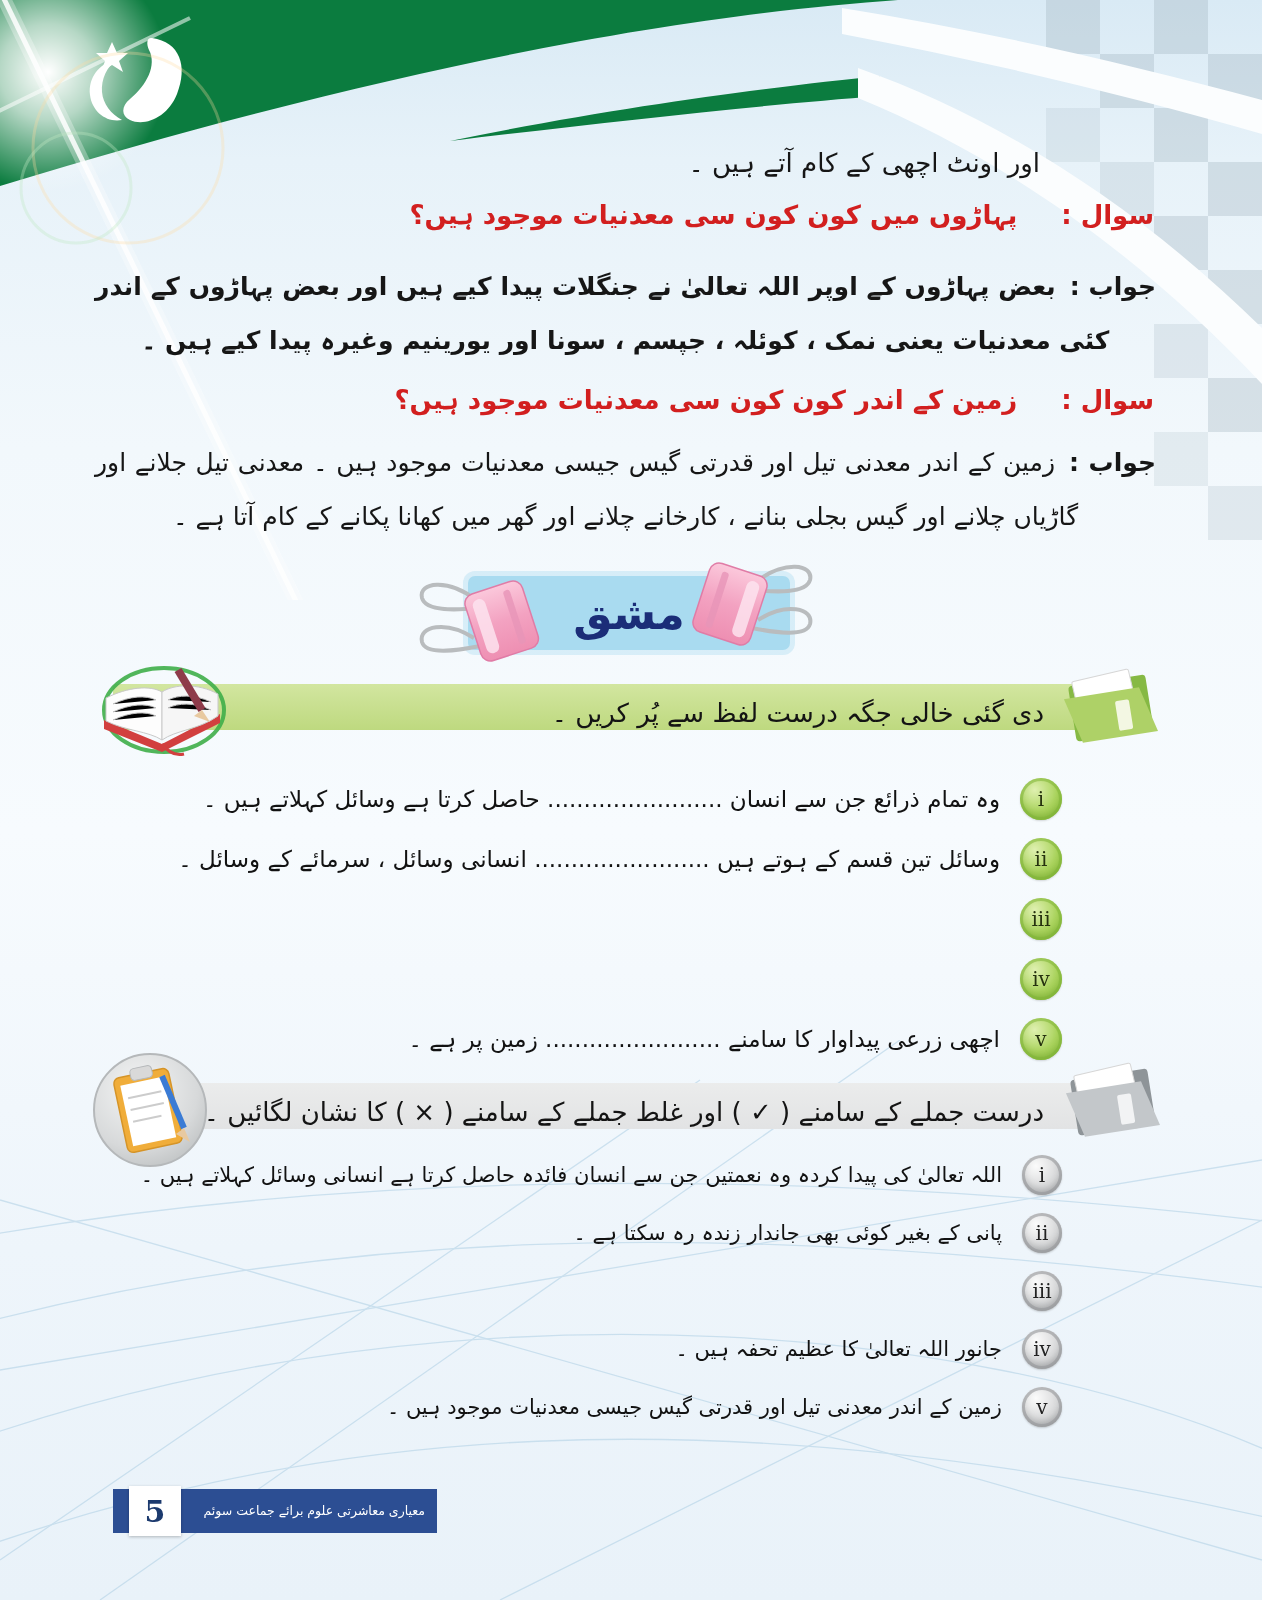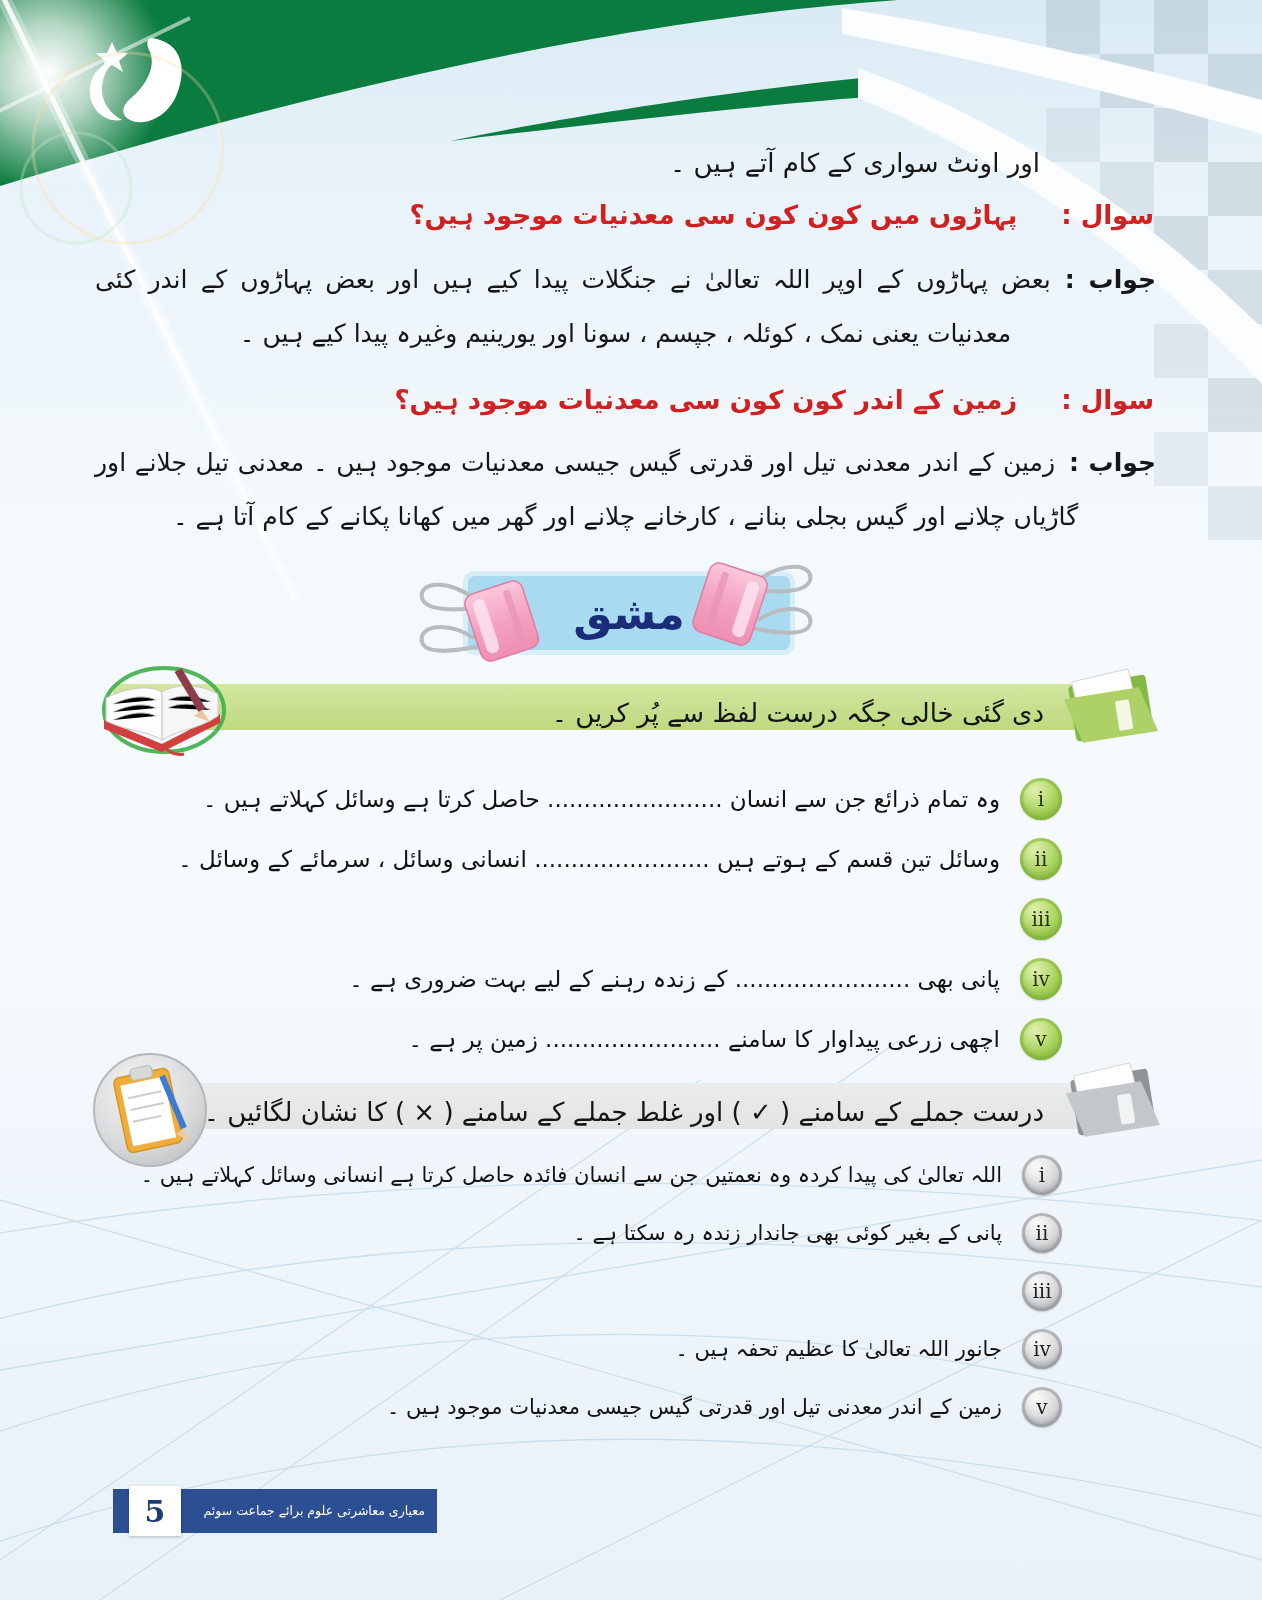--- a/index.html
+++ b/index.html
@@ -14,21 +14,21 @@
   .bg-svg  { position:absolute; left:0; top:1040px; z-index:0; pointer-events:none; }
   .content { position:absolute; inset:0; z-index:3; }
 
   .intro { position:absolute; top:148px; right:222px; font-size:26px; color:#161616; direction:rtl; white-space:nowrap; }
   .q-row { position:absolute; right:108px; direction:rtl; display:flex; gap:44px; align-items:baseline;
            color:#d21f1f; font-weight:bold; font-size:26px; white-space:nowrap; }
   .q-row.q1 { top:200px; } .q-row.q2 { top:385px; }
   .answer { position:absolute; left:95px; right:106px; direction:rtl; text-align:justify; text-align-last:center;
             font-size:25px; line-height:2.15; color:#161616; }
   .answer b { padding-left:14px; }
-  .answer.a1 { top:253px; } .answer.a2 { top:436px; }
+  .answer.a1 { top:260px;font-weight:bold; } .answer.a2 { top:436px; }
 
   .exercise-banner { position:absolute; left:468px; top:576px; width:322px; height:74px;
       background:#a9dbf0; border-radius:7px; box-shadow:0 0 0 5px rgba(169,219,240,.38);
       display:flex; align-items:center; justify-content:center; }
   .exercise-banner .t { font-size:44px; font-weight:bold; color:#1b2d78; direction:rtl; }
   .clip { position:absolute; z-index:4; }
 
   .bar { position:absolute; left:113px; height:46px; width:1026px; border-radius:4px; }
   .bar-green { top:684px; background:linear-gradient(180deg,#d2e6a0,#bed97f); }
   .bar-gray  { top:1083px; background:linear-gradient(180deg,#ebecec,#e2e3e4); }
@@ -124,21 +124,21 @@
       <line x1="-10" y1="-30" x2="310" y2="630" stroke="#ffffff" stroke-width="14" opacity="0.30"></line>
       <line x1="-10" y1="-30" x2="310" y2="630" stroke="#ffffff" stroke-width="5" opacity="0.85"></line>
       <line x1="-40" y1="130" x2="190" y2="18" stroke="#ffffff" stroke-width="4" opacity="0.55"></line>
       <circle cx="128" cy="148" r="95" fill="none" stroke="#ffd9a0" stroke-width="3" opacity="0.30"></circle>
       <circle cx="76" cy="188" r="55" fill="none" stroke="#bfe8c2" stroke-width="3" opacity="0.35"></circle>
     </g>
   </svg>
 
   <div class="content">
 
-    <div class="intro">اور اونٹ سواری کے کام آتے ہیں ۔</div>
+    <div class="intro">اور اونٹ اچھی کے کام آتے ہیں ۔</div>
 
     <div class="q-row q1">
       <span>سوال :</span>
       <span>پہاڑوں میں کون کون سی معدنیات موجود ہیں؟</span>
     </div>
     <p class="answer a1"><b>جواب :</b><span>بعض پہاڑوں کے اوپر اللہ تعالیٰ نے جنگلات پیدا کیے ہیں اور بعض پہاڑوں کے اندر کئی معدنیات یعنی نمک ، کوئلہ ، جپسم ، سونا اور یورینیم وغیرہ پیدا کیے ہیں ۔</span></p>
 
     <div class="q-row q2">
       <span>سوال :</span>
       <span>زمین کے اندر کون کون سی معدنیات موجود ہیں؟</span>
@@ -216,21 +216,20 @@
       </div>
       <div class="row">
         <span class="badge badge-g">ii</span>
         <span class="txt">وسائل تین قسم کے ہوتے ہیں ........................ انسانی وسائل ، سرمائے کے وسائل ۔</span>
       </div>
       <div class="row">
         <span class="badge badge-g">iii</span>
       </div>
       <div class="row">
         <span class="badge badge-g">iv</span>
-        <span class="txt">پانی بھی ........................ کے زندہ رہنے کے لیے بہت ضروری ہے ۔</span>
       </div>
       <div class="row">
         <span class="badge badge-g">v</span>
         <span class="txt">اچھی زرعی پیداوار کا سامنے ........................ زمین پر ہے ۔</span>
       </div>
     </div>
 
     <div class="bar bar-gray">
       <span class="ins">درست جملے کے سامنے ( ✓ ) اور غلط جملے کے سامنے ( × ) کا نشان لگائیں ۔</span>
     </div>

